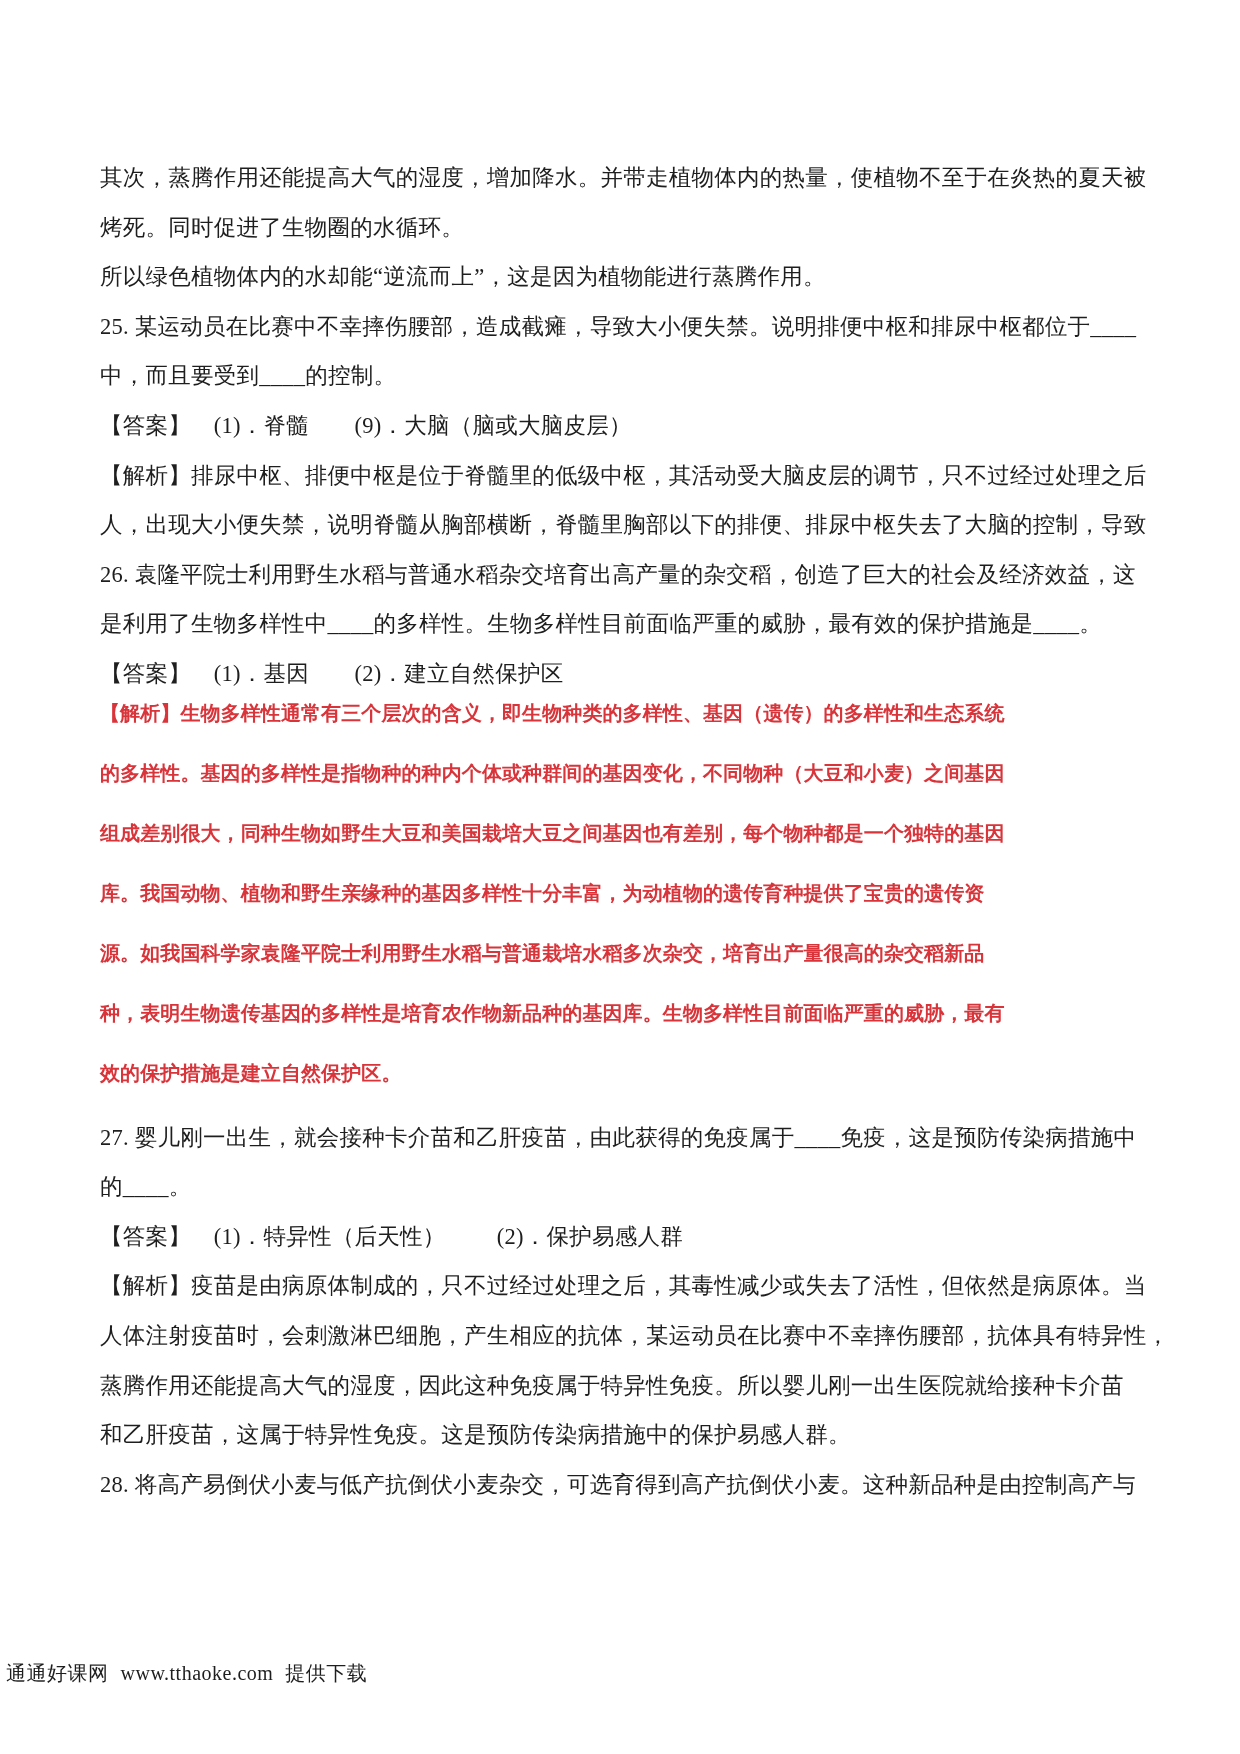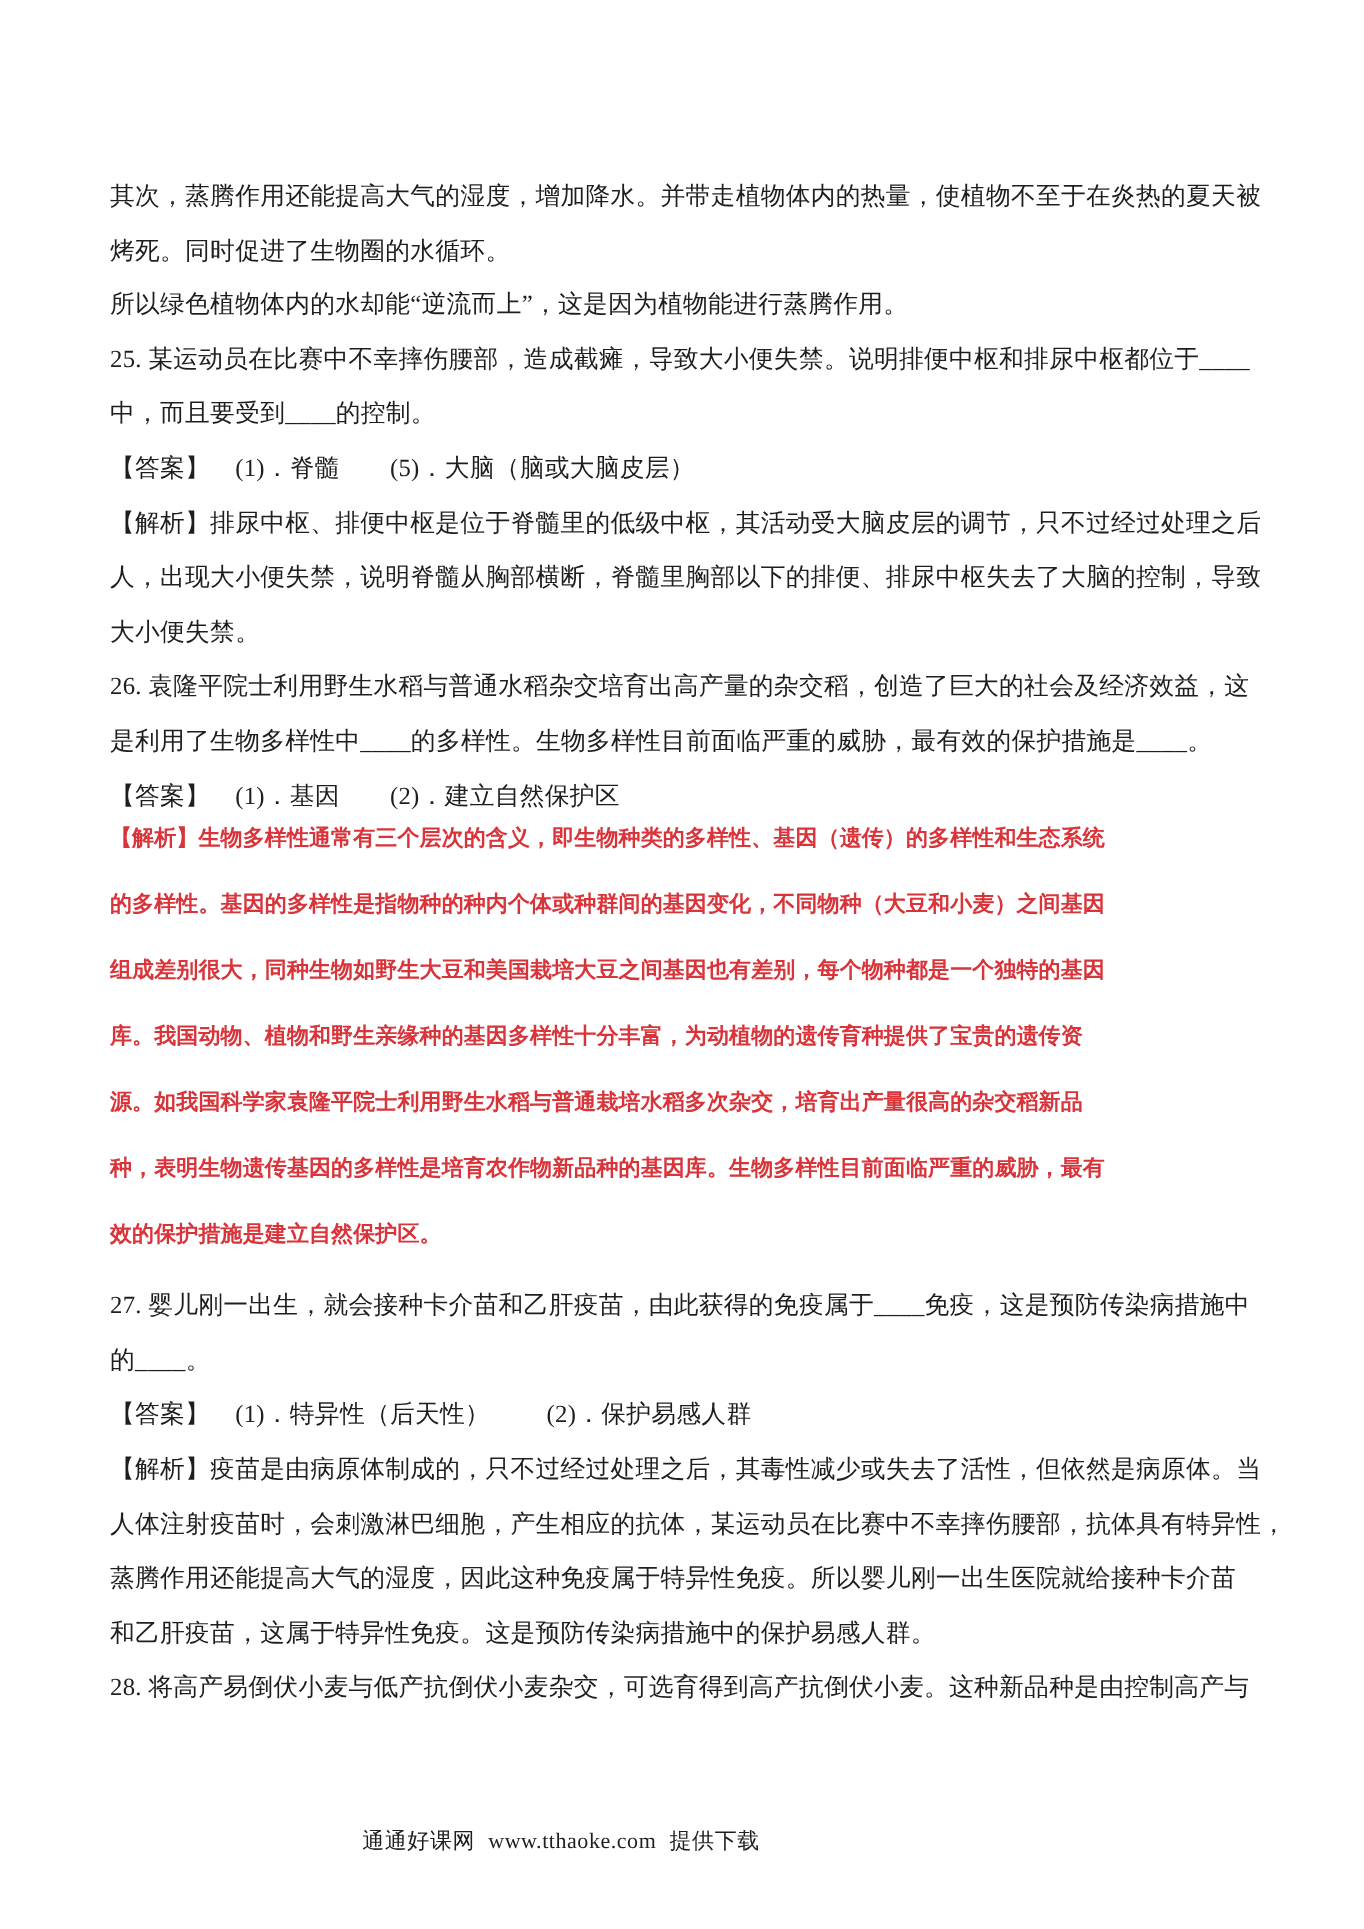--- a/index.html
+++ b/index.html
@@ -48,44 +48,43 @@
     color: var(--analysis-red);
   }
   .sec-black-2 {
     margin-top: 10px;
   }
   .footer {
     position: absolute;
     left: 0;
     top: 1660px;
     width: 1020px;
-    text-align: center;
+    text-align: left;
     font-size: 20px;
     letter-spacing: 0.5px;
     color: var(--body-text);
   }
   .footer span { margin: 0 6px; }
 </style>
 </head>
 <body>
 
 <div class="page">
 
   <div class="content">
 
     <div class="block sec-black">
       <div class="line">其次，蒸腾作用还能提高大气的湿度，增加降水。并带走植物体内的热量，使植物不至于在炎热的夏天被</div>
       <div class="line">烤死。同时促进了生物圈的水循环。</div>
       <div class="line">所以绿色植物体内的水却能“逆流而上”，这是因为植物能进行蒸腾作用。</div>
       <div class="line">25.  某运动员在比赛中不幸摔伤腰部，造成截瘫，导致大小便失禁。说明排便中枢和排尿中枢都位于____</div>
       <div class="line">中，而且要受到____的控制。</div>
-      <div class="line">【答案】　(1)．脊髓　　(5)．大脑（脑或大脑皮层）</div>
+      <div class="line">【答案】　(1)．脊髓　　(9)．大脑（脑或大脑皮层）</div>
       <div class="line">【解析】排尿中枢、排便中枢是位于脊髓里的低级中枢，其活动受大脑皮层的调节，只不过经过处理之后</div>
       <div class="line">人，出现大小便失禁，说明脊髓从胸部横断，脊髓里胸部以下的排便、排尿中枢失去了大脑的控制，导致</div>
-      <div class="line">大小便失禁。</div>
       <div class="line">26.  袁隆平院士利用野生水稻与普通水稻杂交培育出高产量的杂交稻，创造了巨大的社会及经济效益，这</div>
       <div class="line">是利用了生物多样性中____的多样性。生物多样性目前面临严重的威胁，最有效的保护措施是____。</div>
       <div class="line">【答案】　(1)．基因　　(2)．建立自然保护区</div>
     </div>
 
     <div class="block sec-red">
       <div class="line">【解析】生物多样性通常有三个层次的含义，即生物种类的多样性、基因（遗传）的多样性和生态系统</div>
       <div class="line">的多样性。基因的多样性是指物种的种内个体或种群间的基因变化，不同物种（大豆和小麦）之间基因</div>
       <div class="line">组成差别很大，同种生物如野生大豆和美国栽培大豆之间基因也有差别，每个物种都是一个独特的基因</div>
       <div class="line">库。我国动物、植物和野生亲缘种的基因多样性十分丰富，为动植物的遗传育种提供了宝贵的遗传资</div>

